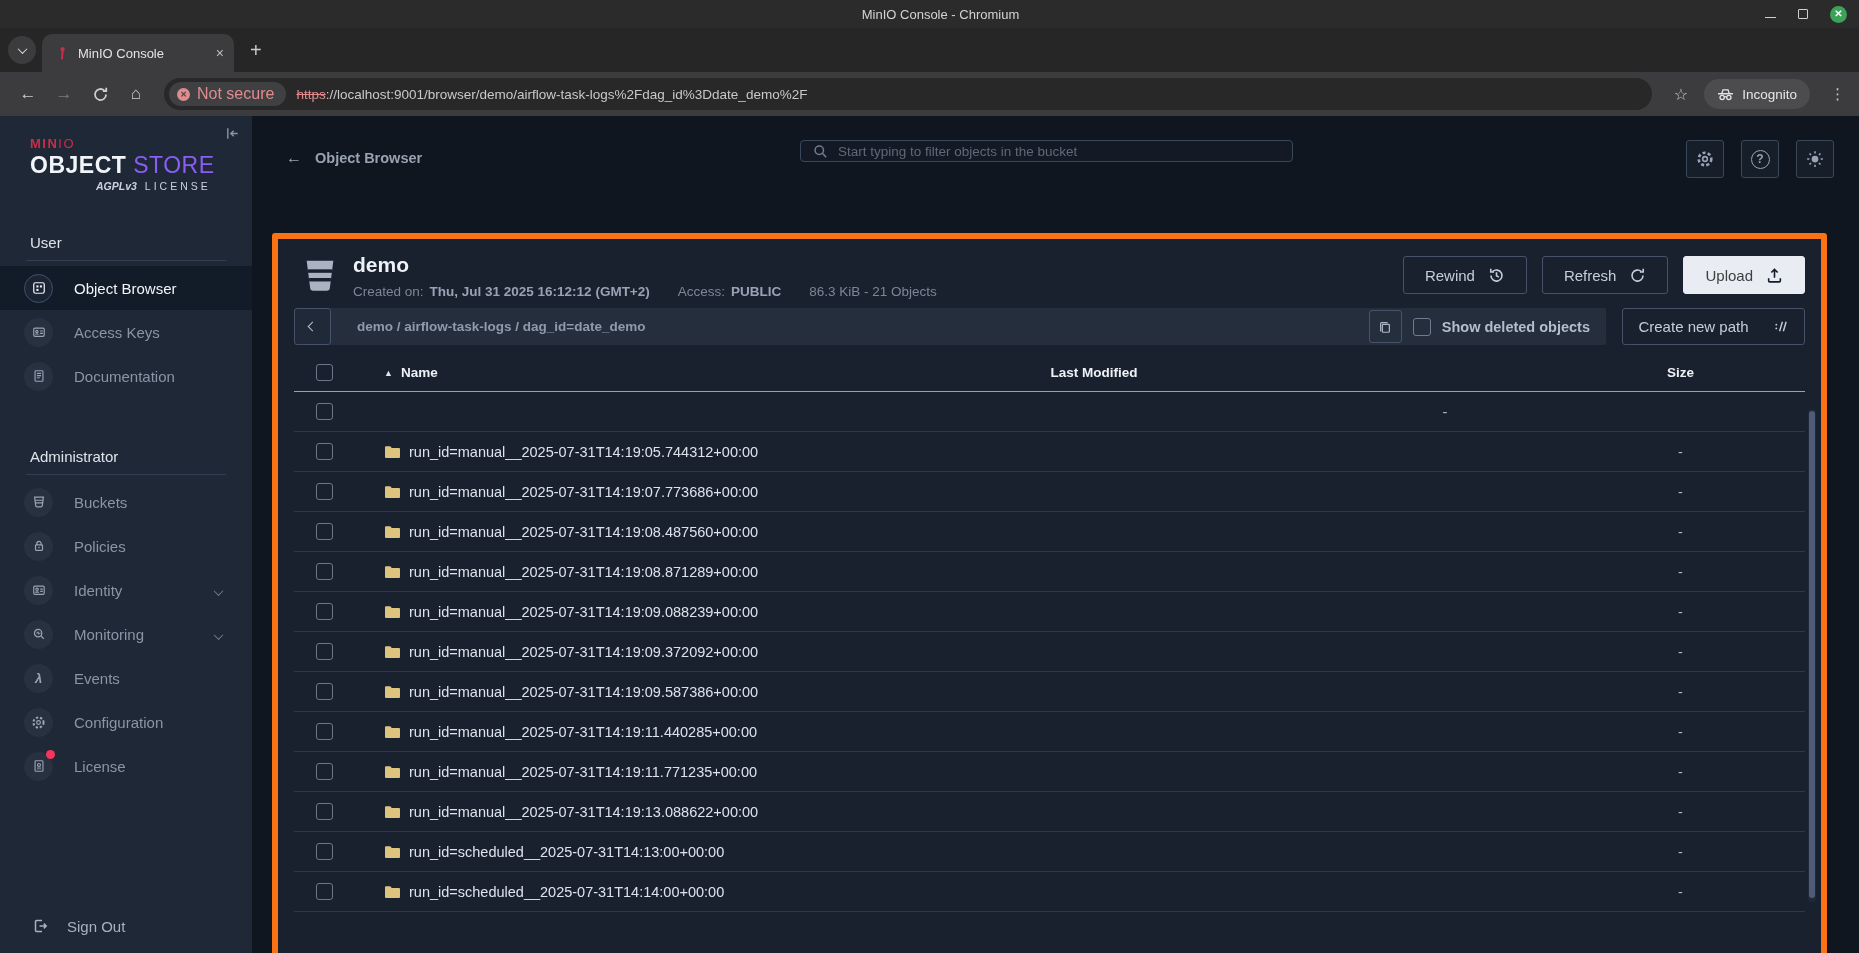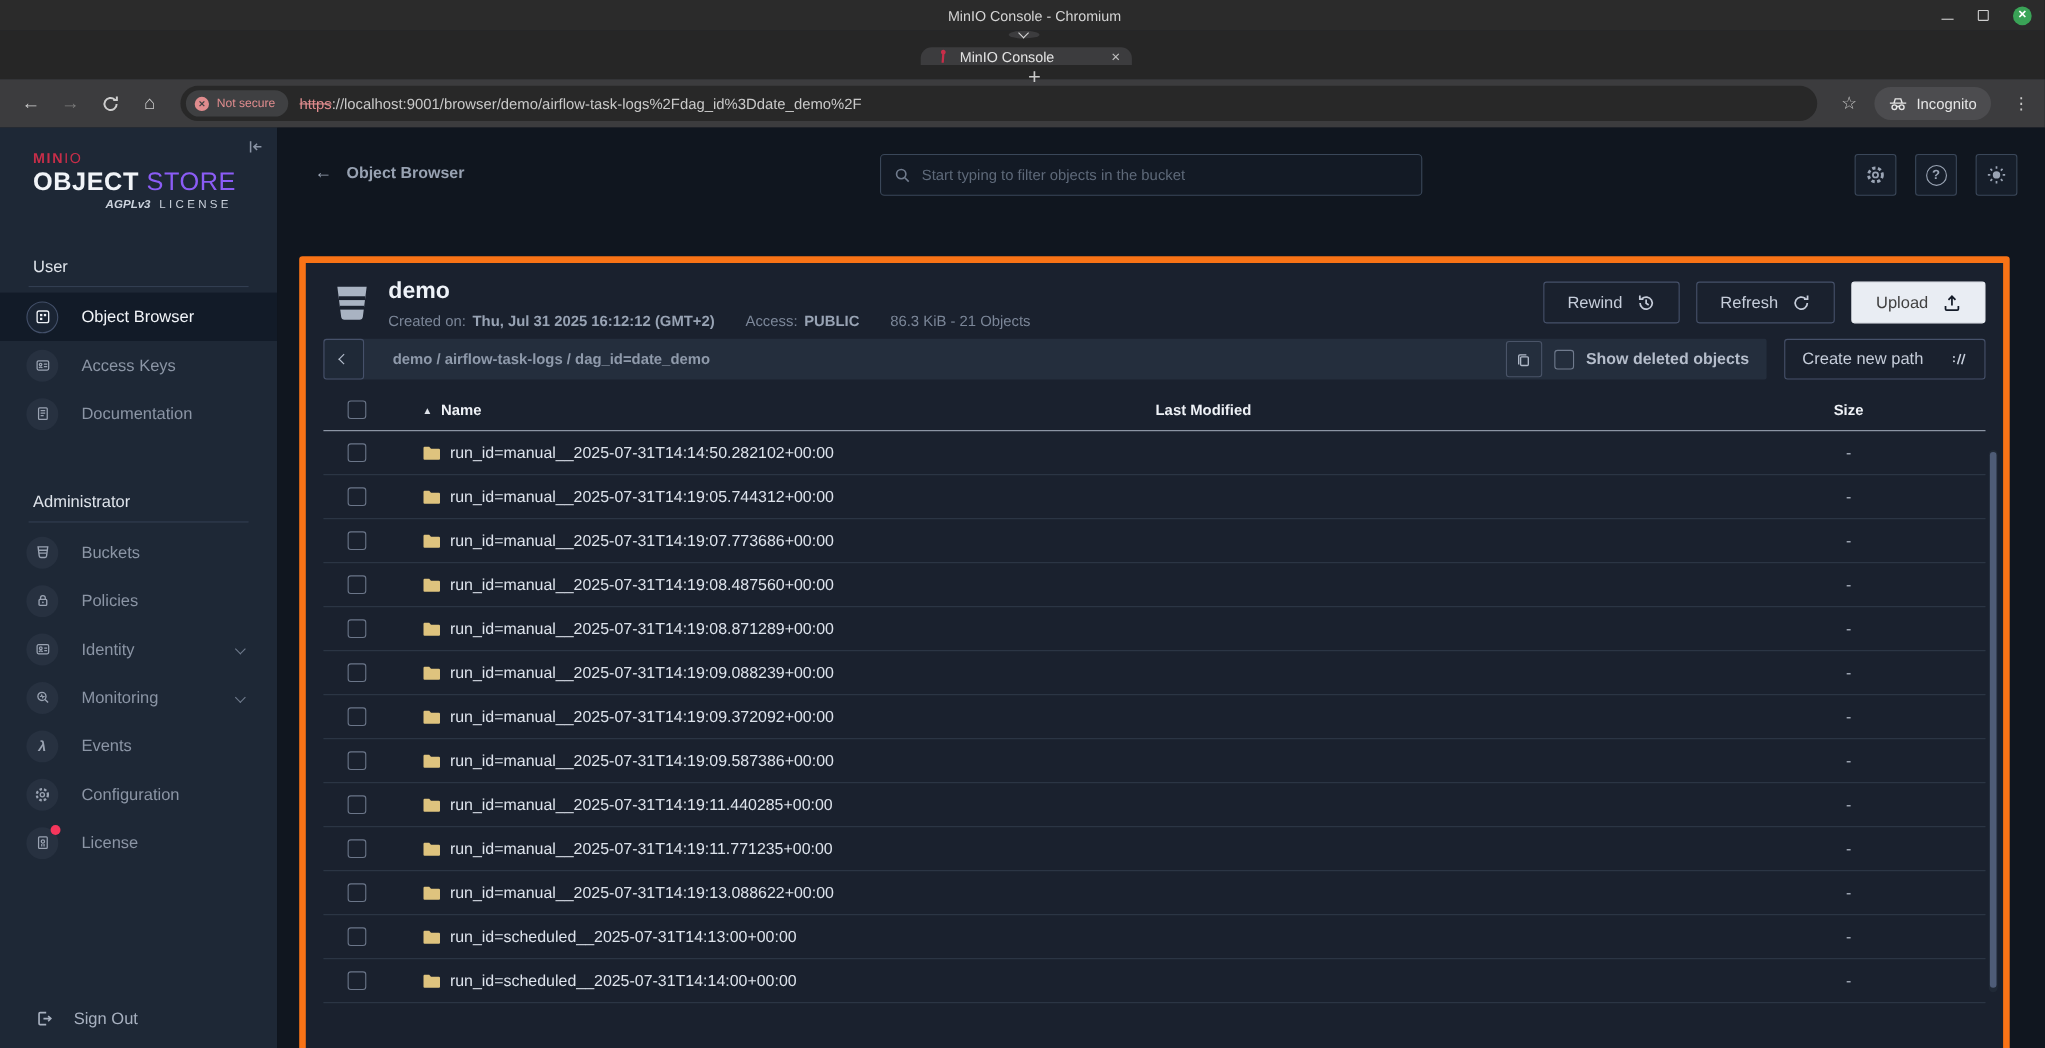--- a/index.html
+++ b/index.html
@@ -9,21 +9,21 @@
 
   
   .titlebar { height:28px; background:#2b2b2b; display:flex; align-items:center; position:relative; }
   .titlebar-text { position:absolute; left:0; right:0; text-align:center; font-size:13px; color:#d4d4d4;padding-left:22px; }
   .win-controls { margin-left:auto; display:flex; align-items:center; gap:22px; padding-right:12px; z-index:2; }
   .win-min { width:11px; border-top:1.6px solid #cfcfcf; margin-top:6px; }
   .win-max { width:10px; height:10px; border:1.4px solid #cfcfcf; border-radius:1px; }
   .win-close { width:17px; height:17px; border-radius:50%; background:var(--close_button,#3aa357); color:#fff;
                font-size:10px; font-weight:700; display:flex; align-items:center; justify-content:center; line-height:1; }
 
-  .tabstrip { height:44px; background:#262626; display:flex; align-items:center; padding-left:6px;flex-direction:column; }
+  .tabstrip { height:44px; background:#262626; display:flex; align-items:flex-end; padding-left:6px; }
   .tab-search-btn { width:28px; height:28px; border-radius:50%; background:#3c3c3e; margin:0 6px 8px 2px;
                     display:flex; align-items:center; justify-content:center; }
   .chev { width:7px; height:7px; border-right:1.8px solid currentColor; border-bottom:1.8px solid currentColor; display:inline-block; }
   .chev.down { transform:rotate(45deg) translate(-1px,-1px); }
   .chev.left { transform:rotate(135deg); }
   .tab { width:192px; height:38px; background:#3c3c3e; border-radius:10px 10px 0 0; display:flex; align-items:center;
          padding:0 10px 0 12px; gap:9px; }
   .tab-title { flex:1; font-size:13px; color:#e3e3e3; white-space:nowrap; overflow:hidden; }
   .tab-close { color:#bdbdbd; font-size:14px; }
   .newtab-btn { color:#c9c9c9; font-size:20px; font-weight:300; margin:0 0 10px 16px; }
@@ -31,21 +31,21 @@
   .toolbar { height:44px; background:#3c3c3e; display:flex; align-items:center; padding:0 14px; gap:8px; }
   .nav-ic { width:28px; text-align:center; color:#cdcdcd; font-size:17px; }
   .nav-ic.disabled { color:#7d7d7d; }
   .reload-ic { color:#cdcdcd; }
   .omnibox { flex:1; height:32px; background:#282828; border-radius:16px; display:flex; align-items:center;
              padding:0 14px 0 5px; margin:0 6px; min-width:0; }
   .ns-chip { height:24px; border-radius:12px; background:#3f4042; display:flex; align-items:center; gap:7px;
              padding:0 12px 0 8px; margin-right:10px; }
   .ns-dot { width:13px; height:13px; border-radius:50%; background:var(--not_secure,#e08c8e); color:#3f4042;
             font-size:8px; font-weight:700; display:flex; align-items:center; justify-content:center; }
-  .ns-text { font-size:11px; color:var(--not_secure,#e08c8e); }
+  .ns-text { font-size:16px; color:var(--not_secure,#e08c8e); }
   .url { font-size:13.5px; color:#c9c9c9; white-space:nowrap; overflow:hidden; }
   .url .scheme { color:var(--not_secure,#e08c8e); text-decoration:line-through; }
   .star-ic { color:#c9c9c9; font-size:16px; margin:0 8px; }
   .incog-pill { height:30px; border-radius:15px; background:#4c4c4f; display:flex; align-items:center; gap:8px;
                 padding:0 13px; color:#e6e6e6; font-size:13.5px; }
   .kebab-ic { color:#c9c9c9; font-size:15px; margin-left:12px; }
 
   
   .app { display:flex; height:837px; }
 
@@ -74,21 +74,21 @@
   .nav-chev { margin-left:auto; margin-right:30px; color:#6f7a8c; }
   .lam { font-size:13px; font-weight:700; font-style:italic; }
   .red-dot { position:absolute; top:-2px; right:-2px; width:9px; height:9px; border-radius:50%; background:var(--badge_dot,#f5365c); }
   .signout { margin-top:auto; height:54px; display:flex; align-items:center; gap:19px; padding-left:32px;
              color:#a8b1c0; font-size:15px; }
 
   .main { flex:1; position:relative; background:#10161f; }
   .pagehead { position:absolute; left:34px; top:33px; display:flex; align-items:center; gap:13px;
               color:#98a2b2; font-size:14.5px; font-weight:700; }
   .pagehead .backarrow { font-size:16px; font-weight:400; color:#9aa4b4; }
-  .searchbox { position:absolute; left:548px; top:24px; width:493px; height:38px; border:1px solid #3a4759;
+  .searchbox { position:absolute; left:548px; top:24px; width:493px; height:22px; border:1px solid #3a4759;
                border-radius:4px; background:#131a25; display:flex; align-items:center; padding:0 12px; gap:10px; }
   .searchbox svg { color:#707b8d; flex-shrink:0; }
   .searchbox input { flex:1; background:transparent; border:none; outline:none; color:#cfd6e1; font-size:13.5px;
                      font-family:"Liberation Sans",sans-serif; }
   .searchbox input::placeholder { color:#5e6979; }
   .top-btns { position:absolute; right:25px; top:24px; display:flex; gap:17px; }
   .sqbtn { width:38px; height:38px; border:1px solid #3a4759; border-radius:3px; background:#161e2a; color:#9aa4b4;
            display:flex; align-items:center; justify-content:center; }
   .help-q { width:19px; height:19px; border:1.6px solid currentColor; border-radius:50%; font-size:12px; font-weight:700;
             display:flex; align-items:center; justify-content:center; }
@@ -441,26 +441,20 @@
         <div class="cell-lm">Last Modified</div>
         <div></div>
         <div class="cell-size">Size</div>
       </div>
 
       <div class="rows">
         <div class="tgrid trow">
           <div class="cell-cb">
               <span class="cb"></span>
             </div>
-          <div class="cell-name">
-              <svg class="folder" width="17" height="14" viewBox="0 0 17 14">
-                <path d="M1 2.2 a1 1 0 0 1 1 -1 h4.2 l1.6 1.8 h7.2 a1 1 0 0 1 1 1 V12 a1 1 0 0 1 -1 1 H2 a1 1 0 0 1 -1 -1 Z" fill="var(--folder,#DEC37E)"></path>
-              </svg>
-              <span>run_id=manual__2025-07-31T14:14:50.282102+00:00</span>
-            </div>
           <div class="cell-lm"></div>
             <div></div>
           <div class="cell-size">-</div>
         </div>
         <div class="tgrid trow">
           <div class="cell-cb">
               <span class="cb"></span>
             </div>
           <div class="cell-name">
               <svg class="folder" width="17" height="14" viewBox="0 0 17 14">

